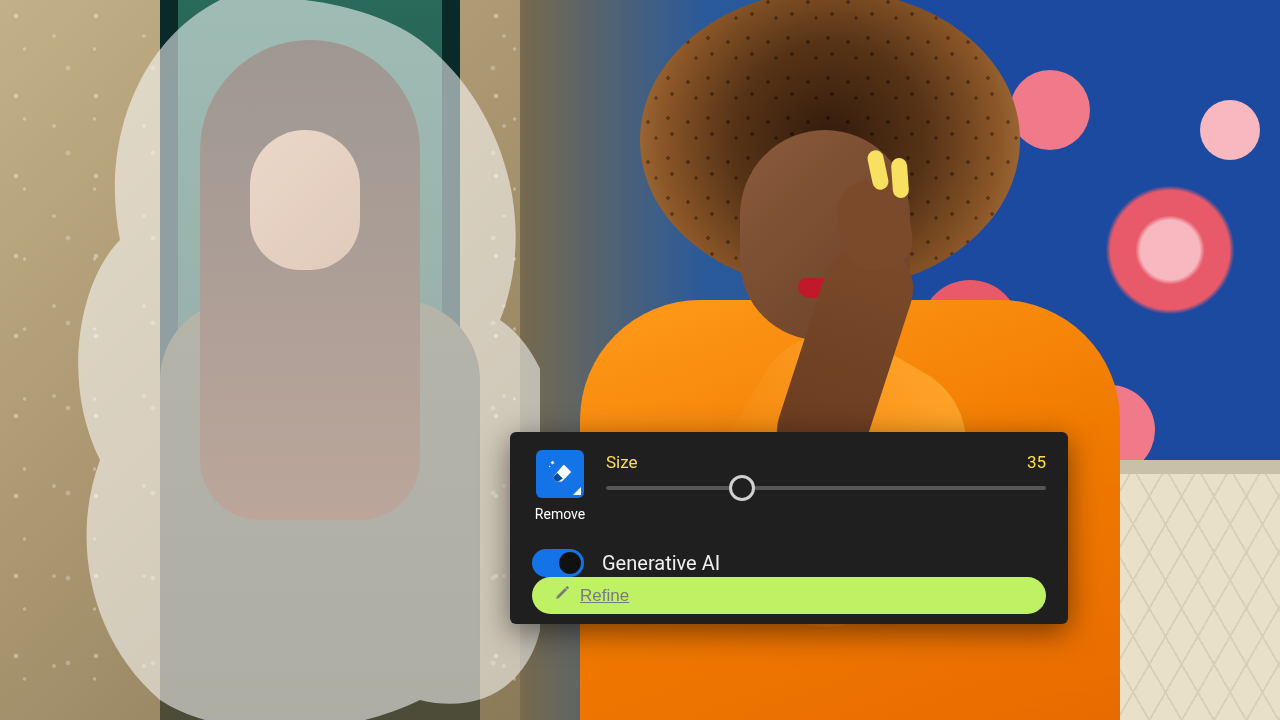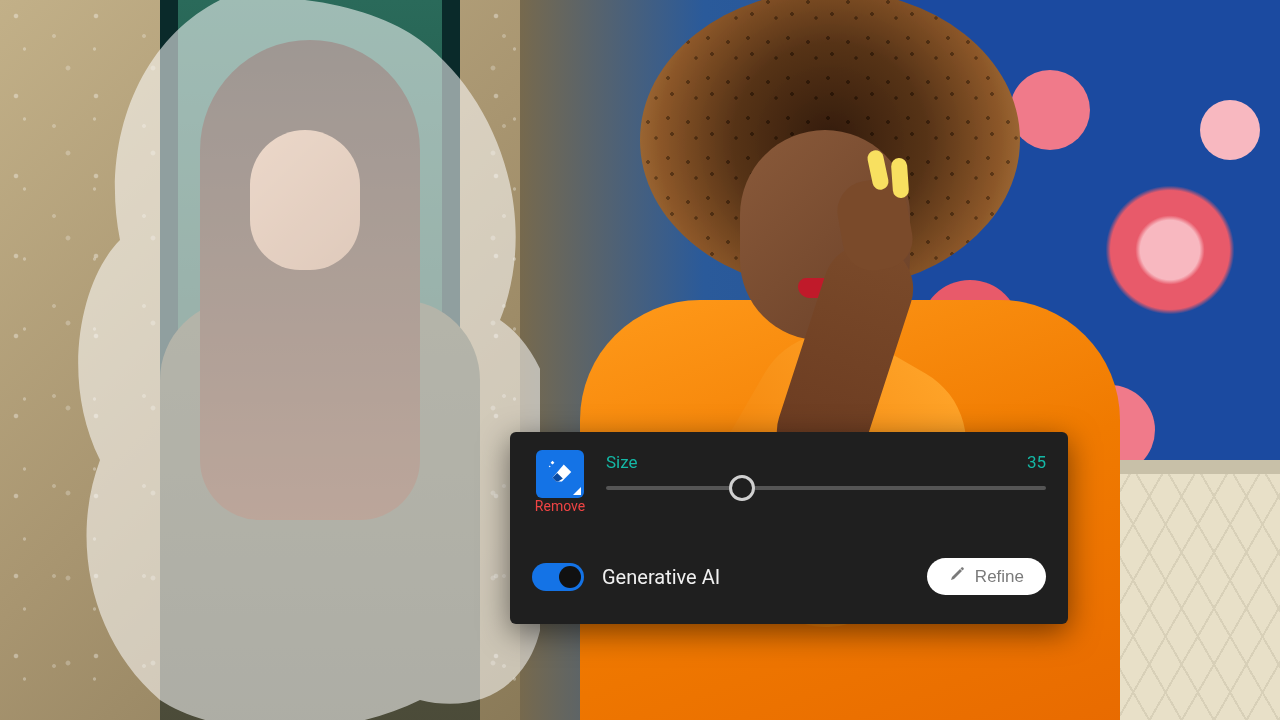--- a/index.html
+++ b/index.html
@@ -152,50 +152,51 @@
     background:#1473e6;
     position:relative;
     display:flex; align-items:center; justify-content:center;
   }
   .tool-tile svg { width:30px; height:30px; }
   .tool-tile .corner {
     position:absolute; right:3px; bottom:3px; width:0; height:0;
     border-left:8px solid transparent;
     border-bottom:8px solid #fff;
   }
-  .tool-label { font-size:14px; color:#ef4444; }
+  .tool-label { font-size:14px; color:#ffffff; margin-top:8px; }
   .slider-col { flex:1; padding-top:2px; }
-  .slider-head { display:flex; justify-content:space-between; font-size:17px; color:#14b8a6; margin-bottom:14px;text-align:center; }
+  .slider-head { display:flex; justify-content:space-between; font-size:17px; color:#fde047; margin-bottom:14px;text-align:center; }
   .slider-track {
     position:relative; height:4px; background:#555; border-radius:2px;
   }
   .slider-thumb {
     position:absolute; top:50%; width:26px; height:26px; border-radius:50%;
     background:#1f1f1f; border:3px solid #d0d0d0;
     transform:translate(-50%,-50%);
   }
   .panel-bottom {
-    display:flex; align-items:center; justify-content:space-between;
-    margin-top:44px;
+    display:flex; justify-content:space-between;
+    margin-top:27px;
+    flex-direction:column;
   }
   .left-group { display:flex; align-items:center; gap:18px; }
   .toggle {
     width:52px; height:28px; border-radius:14px; background:#1473e6;
     position:relative;
   }
   .toggle .knob {
     position:absolute; right:3px; top:3px; width:22px; height:22px;
     border-radius:50%; background:#111;
   }
   .gen-label { font-size:20px; color:#f0f0f0; }
   .refine-btn {
     display:flex; align-items:center; gap:10px;
-    background:#ffffff; color:#7a7a7a;
+    background:#bef264; color:#7a7a7a;
     border:none; border-radius:20px;
-    padding:8px 22px; font-size:17px;
+    padding:8px 22px; font-size:17px;text-decoration:underline;
   }
   .refine-btn svg { width:16px; height:16px; }
 </style>
 </head>
 <body>
 
 <div class="stage">
   <div class="photo-bg"></div>
   <div class="wallpaper-left"></div>
   <div class="mirror"></div>

